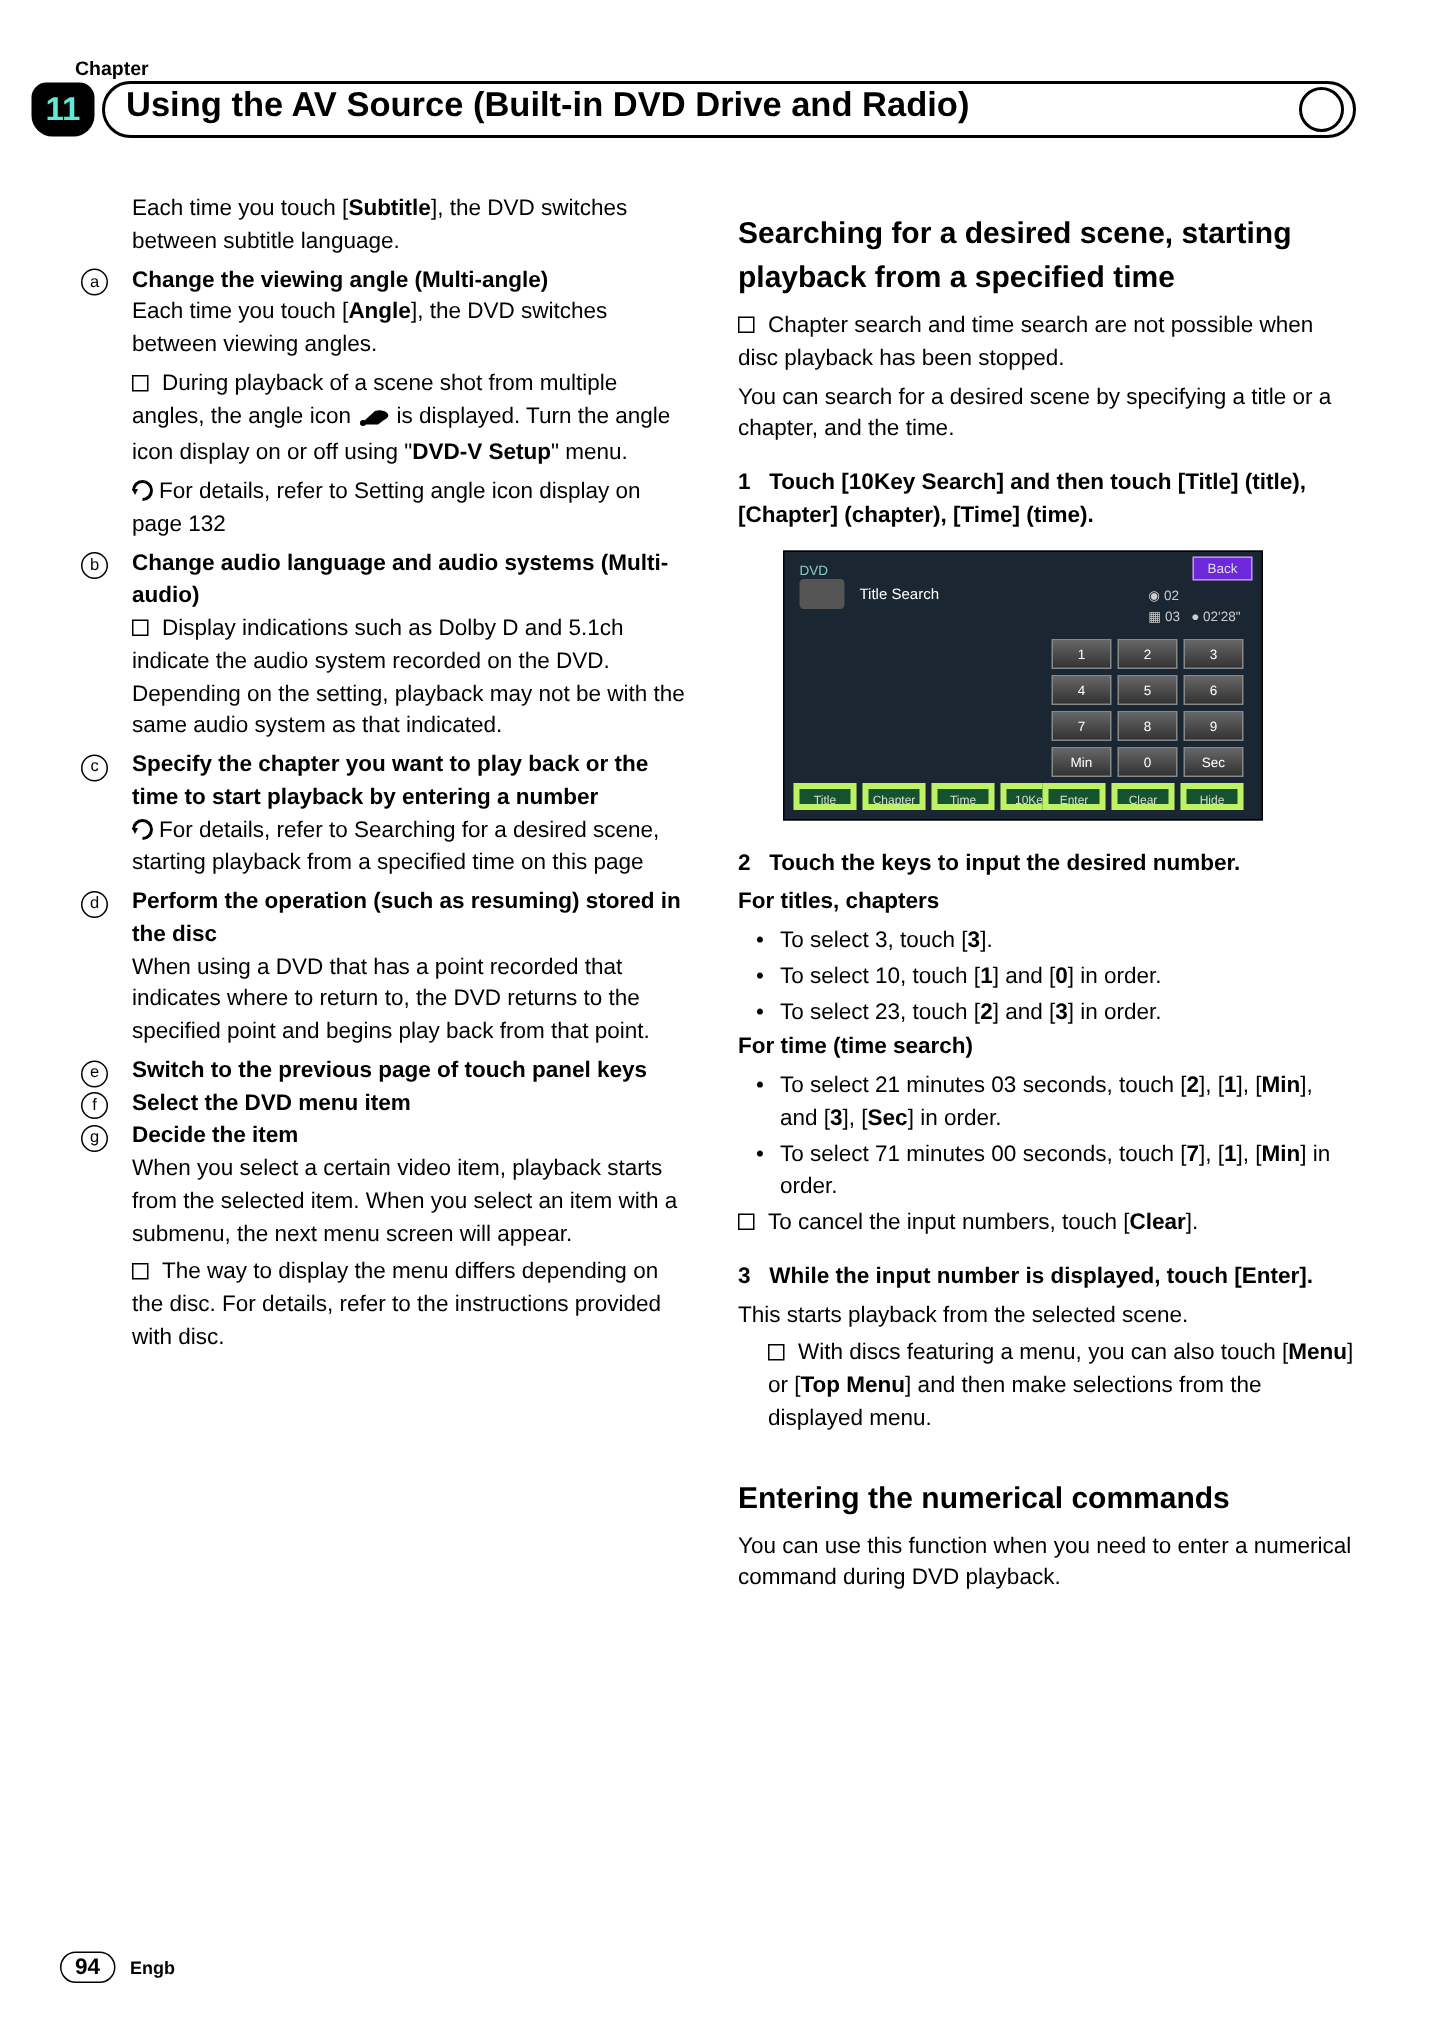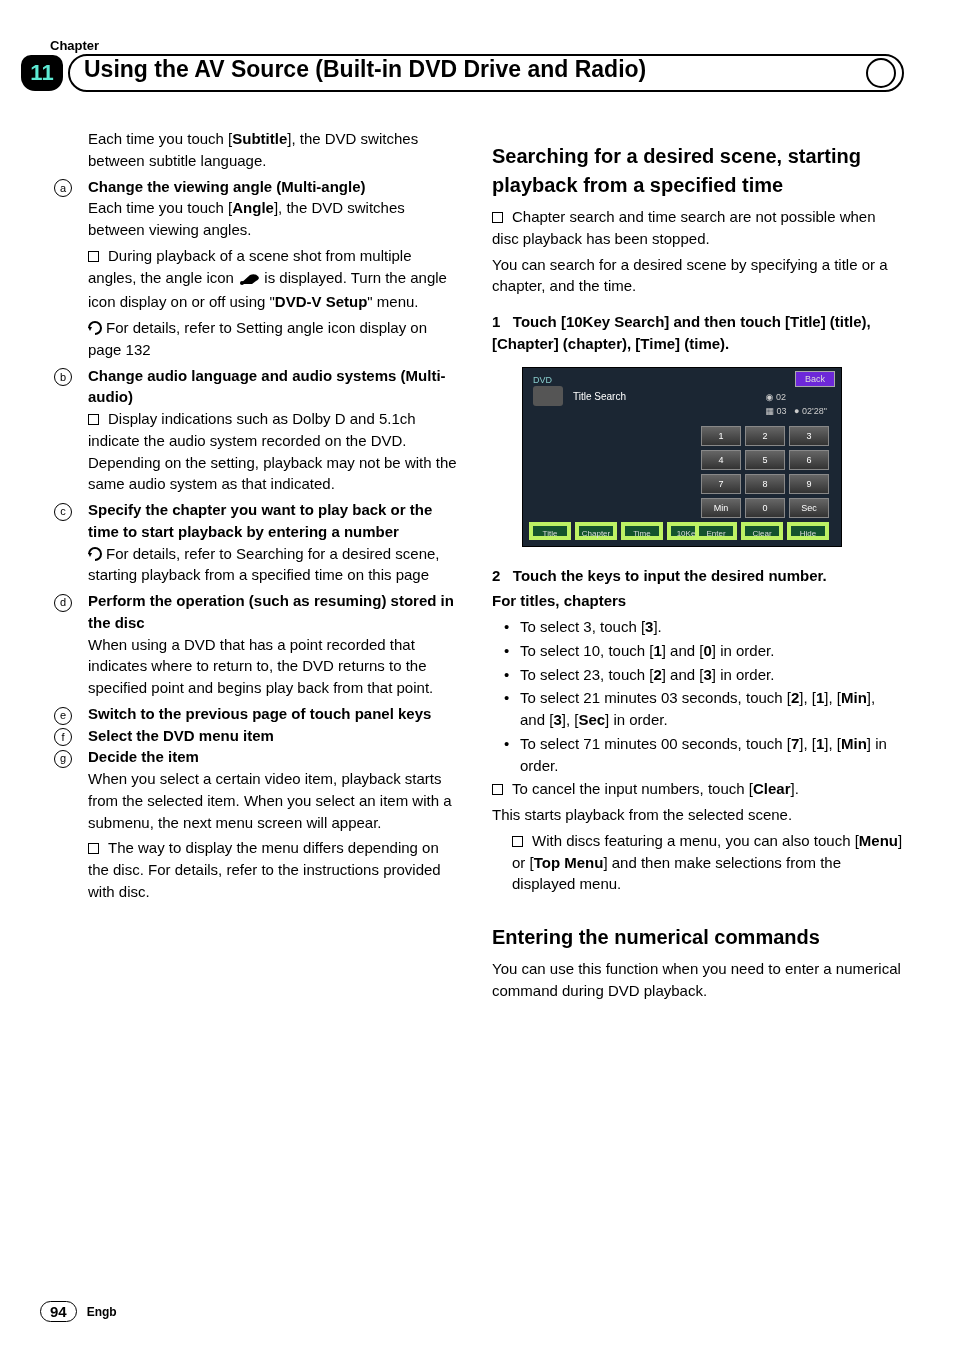--- a/index.html
+++ b/index.html
@@ -153,26 +153,28 @@
       </div>
     </div>
 
     <p><span class="step-num">2&nbsp;&nbsp;&nbsp;</span><span class="bold">Touch the keys to input the desired number.</span></p>
     <p class="bold">For titles, chapters</p>
     <ul class="ul">
       <li><span>To select 3, touch [</span><span class="bold">3</span><span>].</span></li>
       <li><span>To select 10, touch [</span><span class="bold">1</span><span>] and [</span><span class="bold">0</span><span>] in order.</span></li>
       <li><span>To select 23, touch [</span><span class="bold">2</span><span>] and [</span><span class="bold">3</span><span>] in order.</span></li>
     </ul>
+    <p class="bold">For time (time search)</p>
     <ul class="ul">
       <li><span>To select 21 minutes 03 seconds, touch [</span><span class="bold">2</span><span>], [</span><span class="bold">1</span><span>], [</span><span class="bold">Min</span><span>], and [</span><span class="bold">3</span><span>], [</span><span class="bold">Sec</span><span>] in order.</span></li>
       <li><span>To select 71 minutes 00 seconds, touch [</span><span class="bold">7</span><span>], [</span><span class="bold">1</span><span>], [</span><span class="bold">Min</span><span>] in order.</span></li>
     </ul>
     <p><span class="sq"></span><span>To cancel the input numbers, touch [</span><span class="bold">Clear</span><span>].</span></p>
 
+    <p style="margin-top:14px"><span class="step-num">3&nbsp;&nbsp;&nbsp;</span><span class="bold">While the input number is displayed, touch [Enter].</span></p>
     <p>This starts playback from the selected scene.</p>
     <p style="padding-left:20px"><span class="sq"></span><span>With discs featuring a menu, you can also touch [</span><span class="bold">Menu</span><span>] or [</span><span class="bold">Top Menu</span><span>] and then make selections from the displayed menu.</span></p>
 
     <div class="sec-head" style="margin-top:28px">Entering the numerical commands</div>
     <p>You can use this function when you need to enter a numerical command during DVD playback.</p>
   </div>
 </div>
 
 <div class="page-badge">
   <span class="page-num">94</span>

